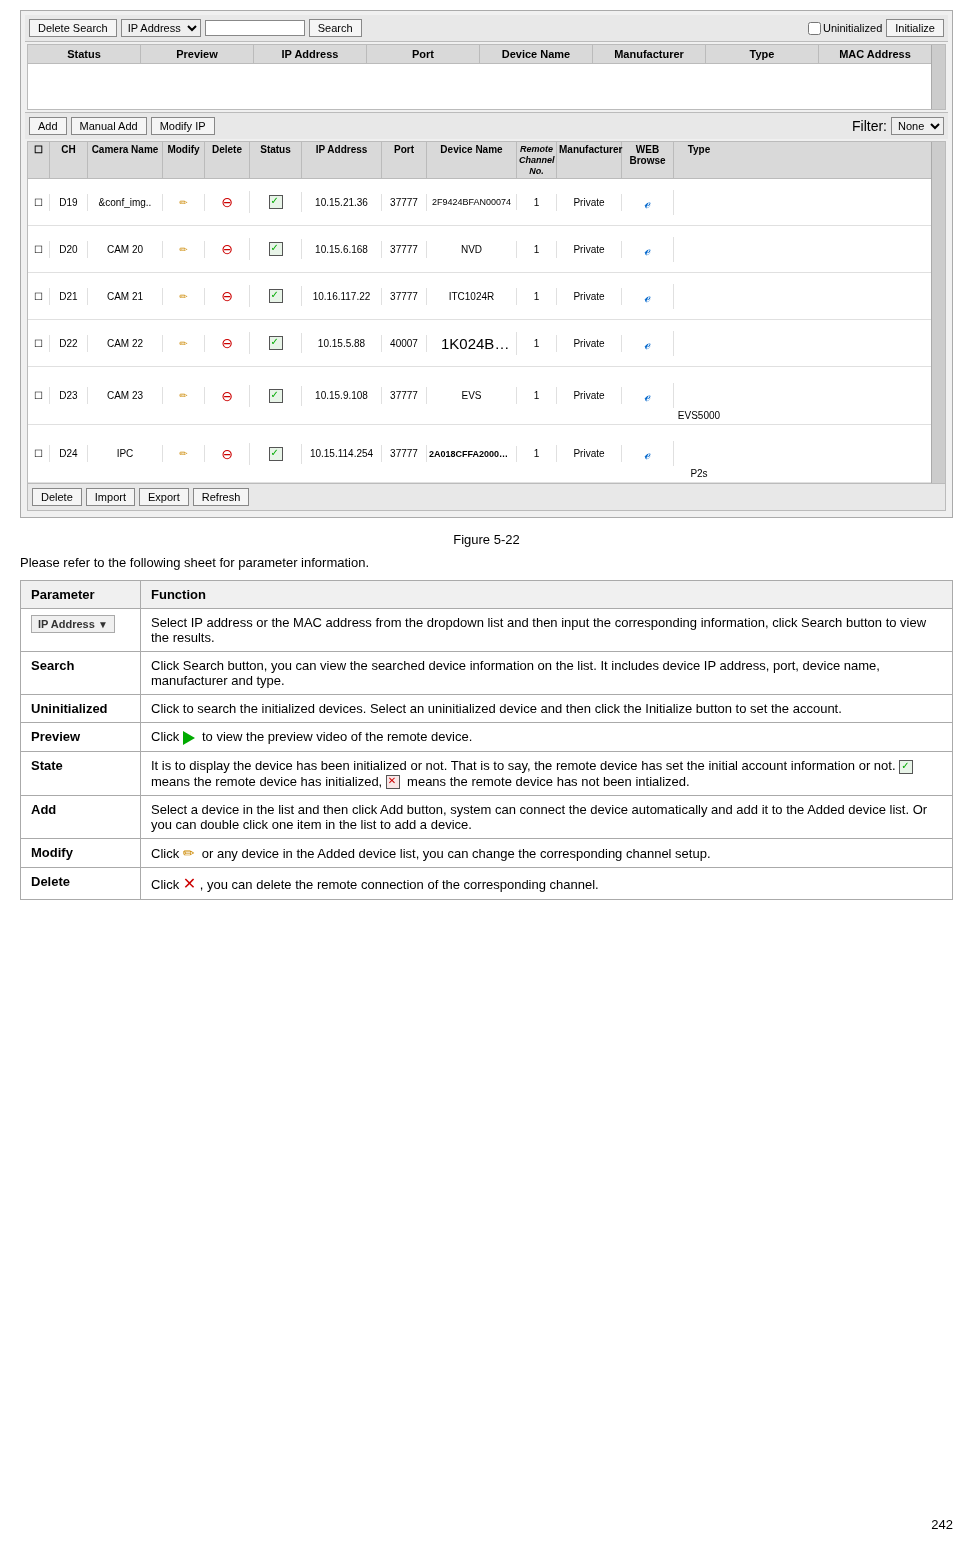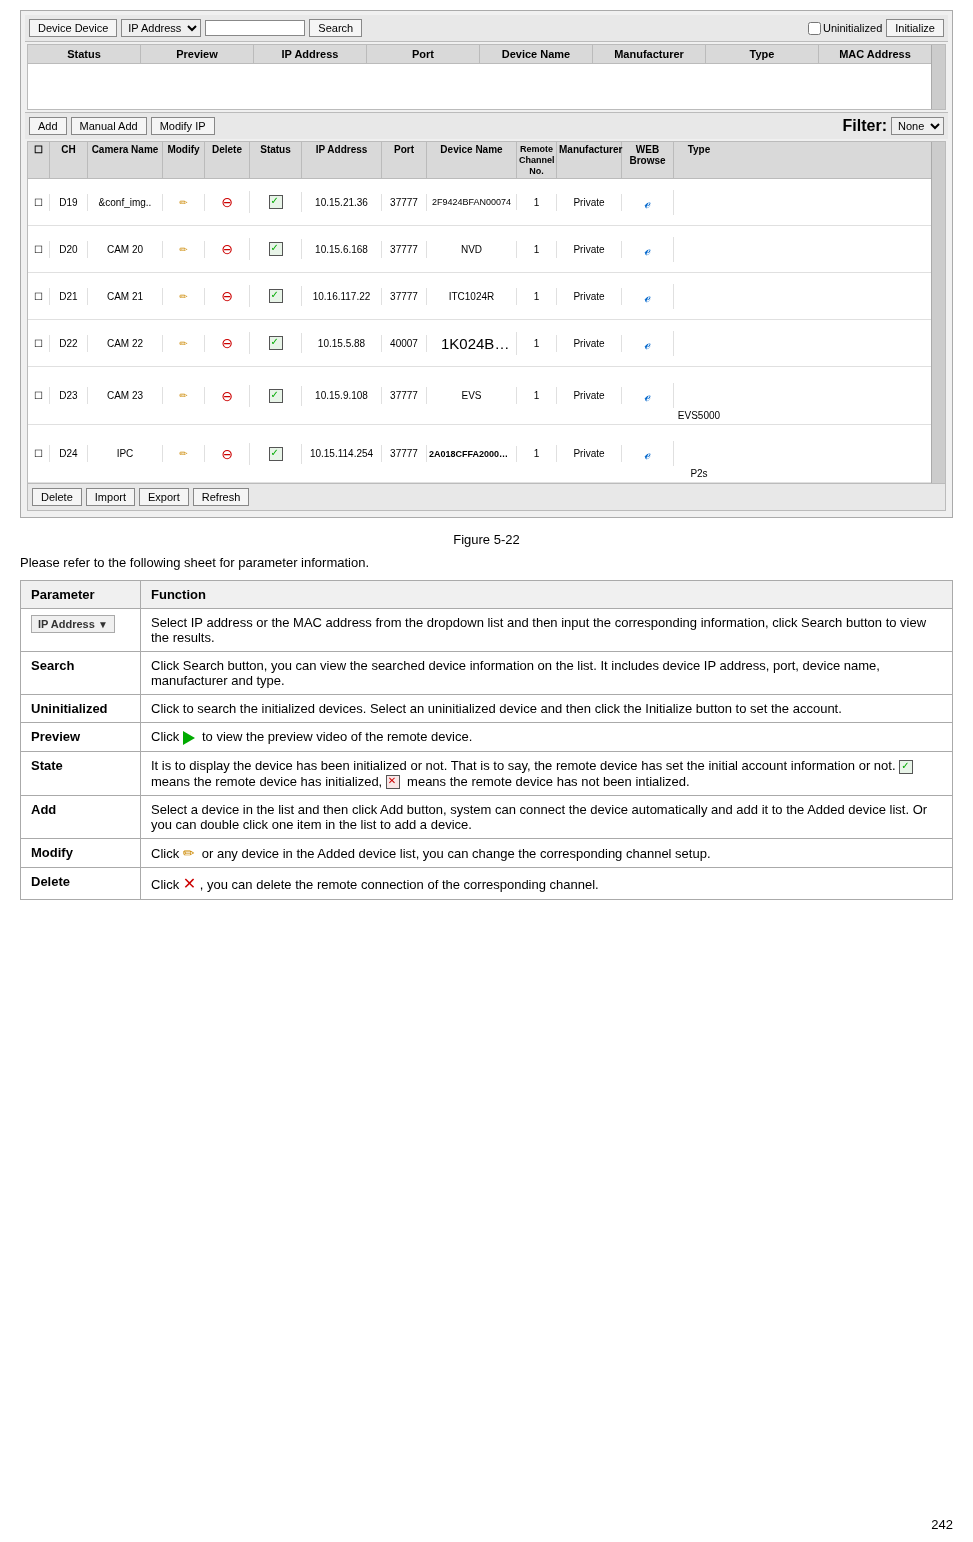--- a/index.html
+++ b/index.html
@@ -99,22 +99,21 @@
     .bottom-toolbar {
       display: flex;
       align-items: center;
       padding: 4px;
       background: #e8e8e8;
       border-top: 1px solid #bbb;
       gap: 4px;
     }
     .filter-label {
       margin-left: auto;
-      font-size: 16px;
-      font-weight: bold;
+      font-size: 14px;
     }
 
     
     .camera-table-area {
       background: #fff;
       border: 1px solid #bbb;
       margin: 2px;
     }
     .cth {
       padding: 2px 2px;
@@ -243,30 +242,31 @@
     .scrollbar-stub {
       width: 14px;
       background: #ccc;
       border-left: 1px solid #aaa;
     }
 
     .remote-channel-header {
       font-size: 9px;
       line-height: 1.2;
       text-align: center;
+      font-style: italic;
     }
   </style>
 </head>
 <body>
 
 <div class="screenshot-area">
 
 
   <div class="toolbar">
-    <button class="btn-small">Device Device</button>
+    <button class="btn-small">Delete Search</button>
     <select class="select-small">
       <option>IP Address</option>
     </select>
     <input class="input-small" type="text" value="" style="width: 100px;">
     <button class="btn-small">Search</button>
     <span style="flex:1"></span>
     <label class="checkbox-label">
       <input type="checkbox" style="">
       <span>Uninitialized</span>
     </label>

